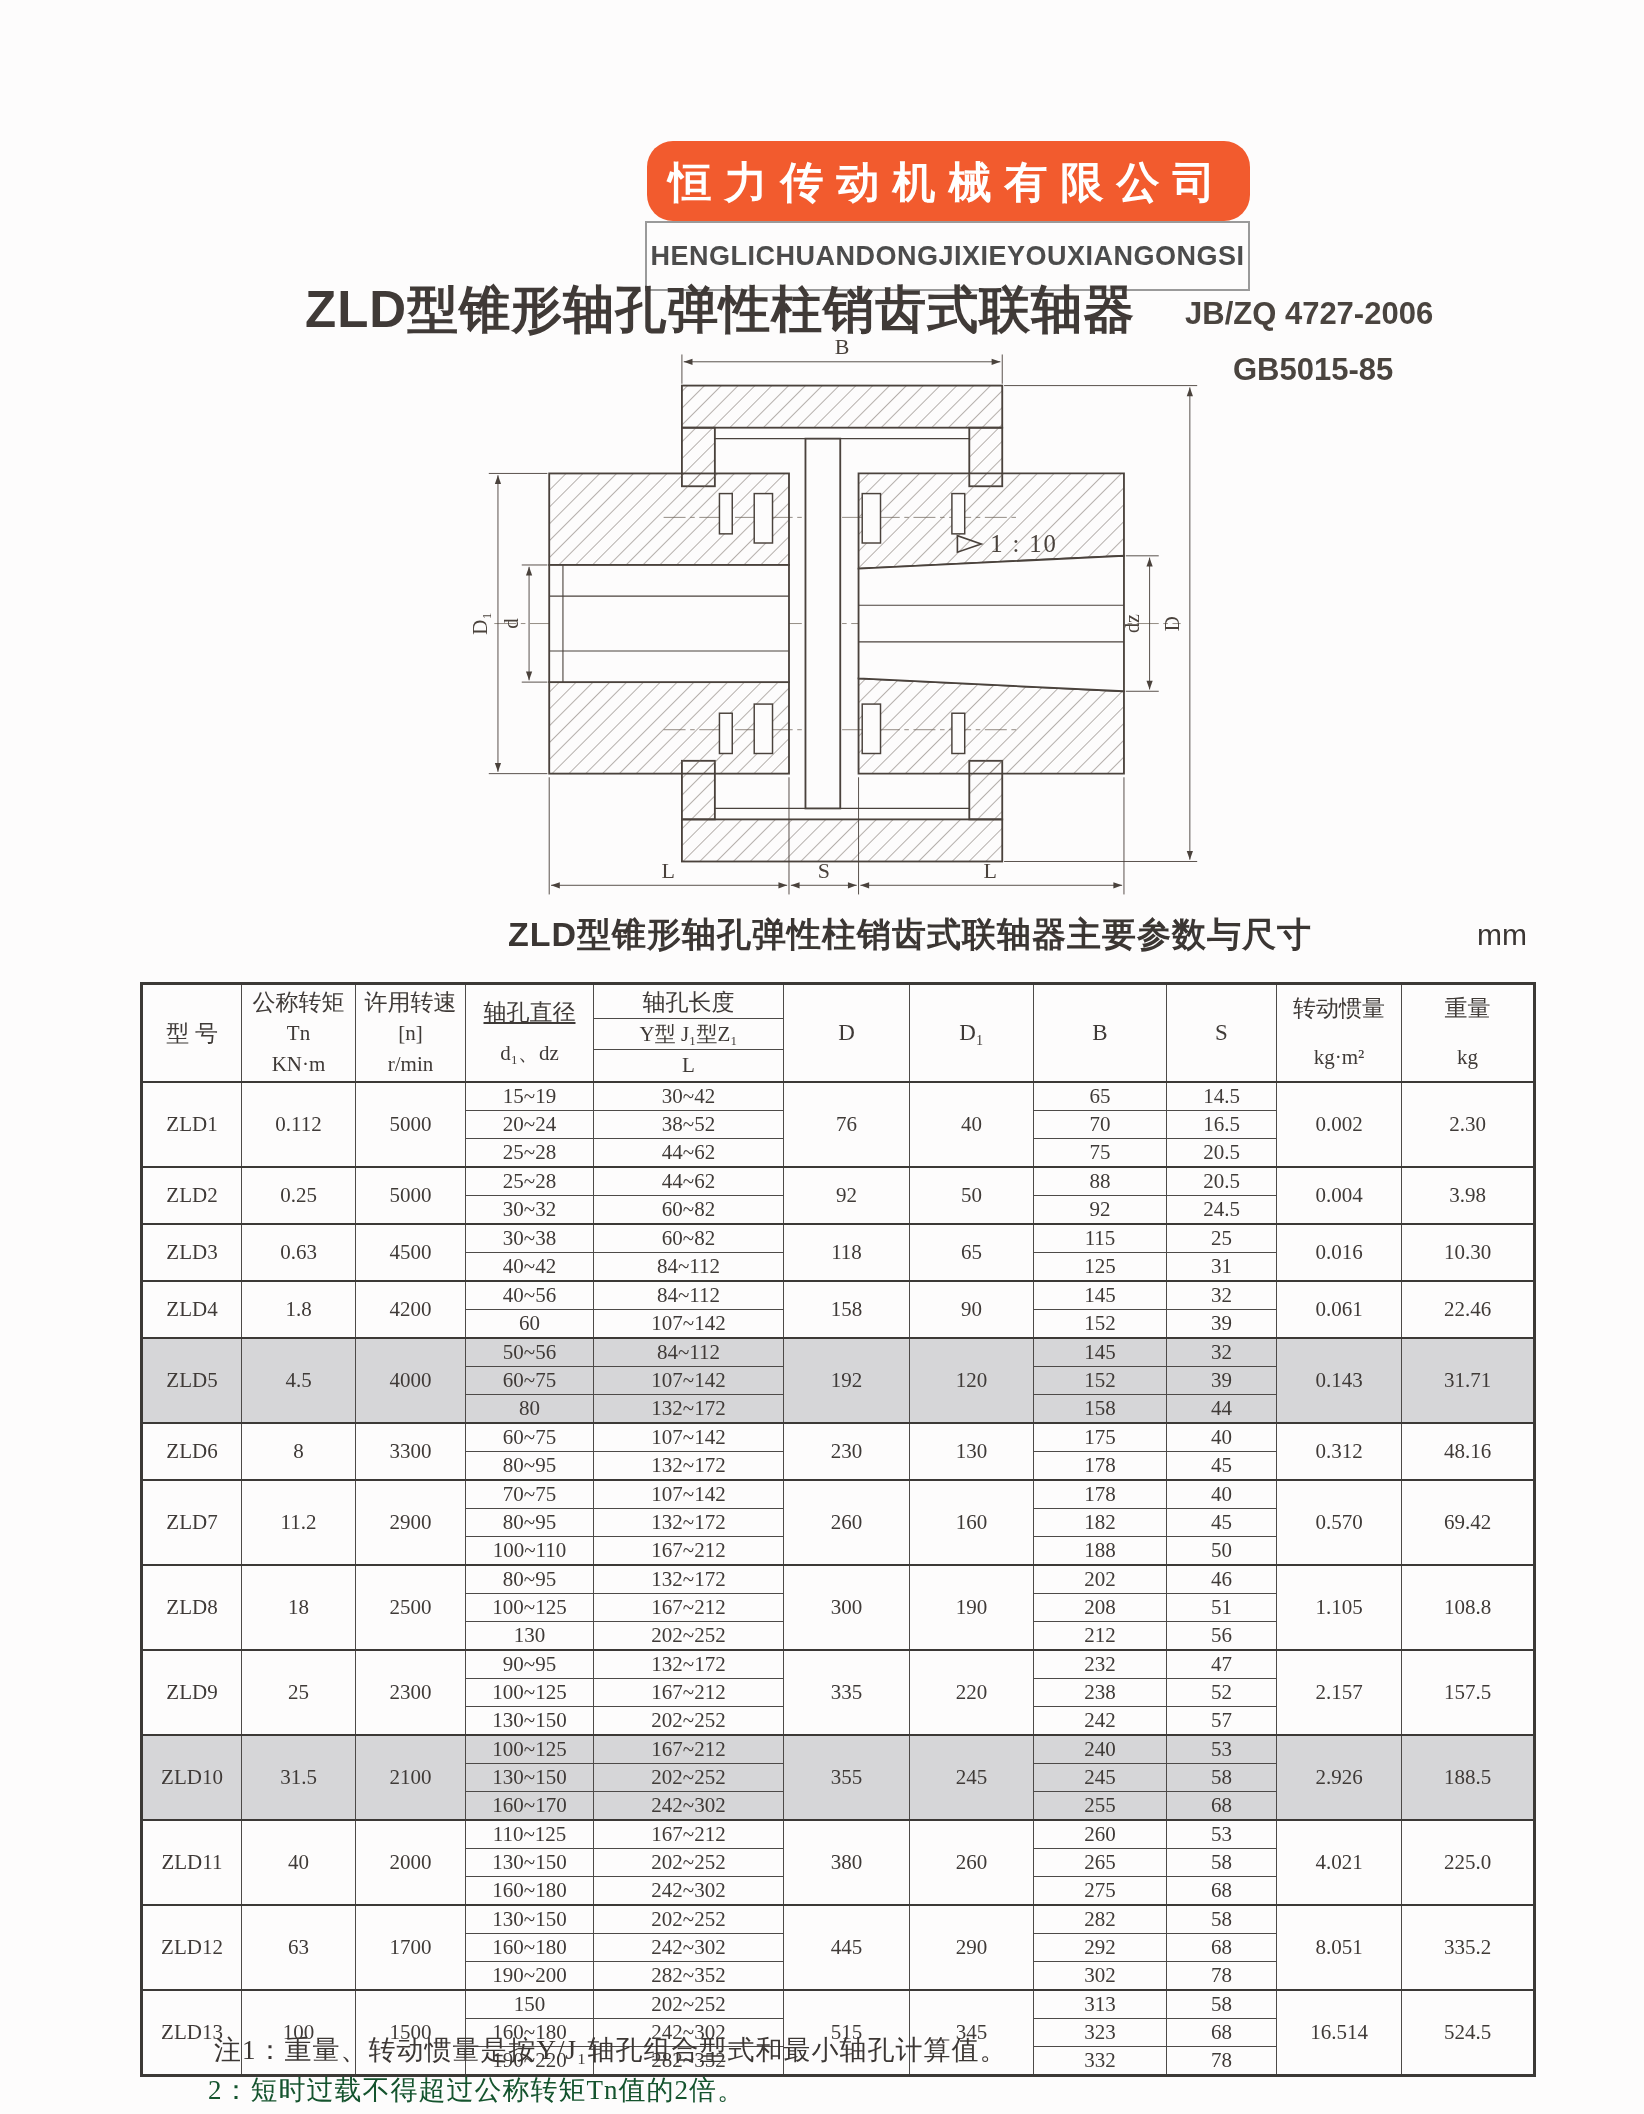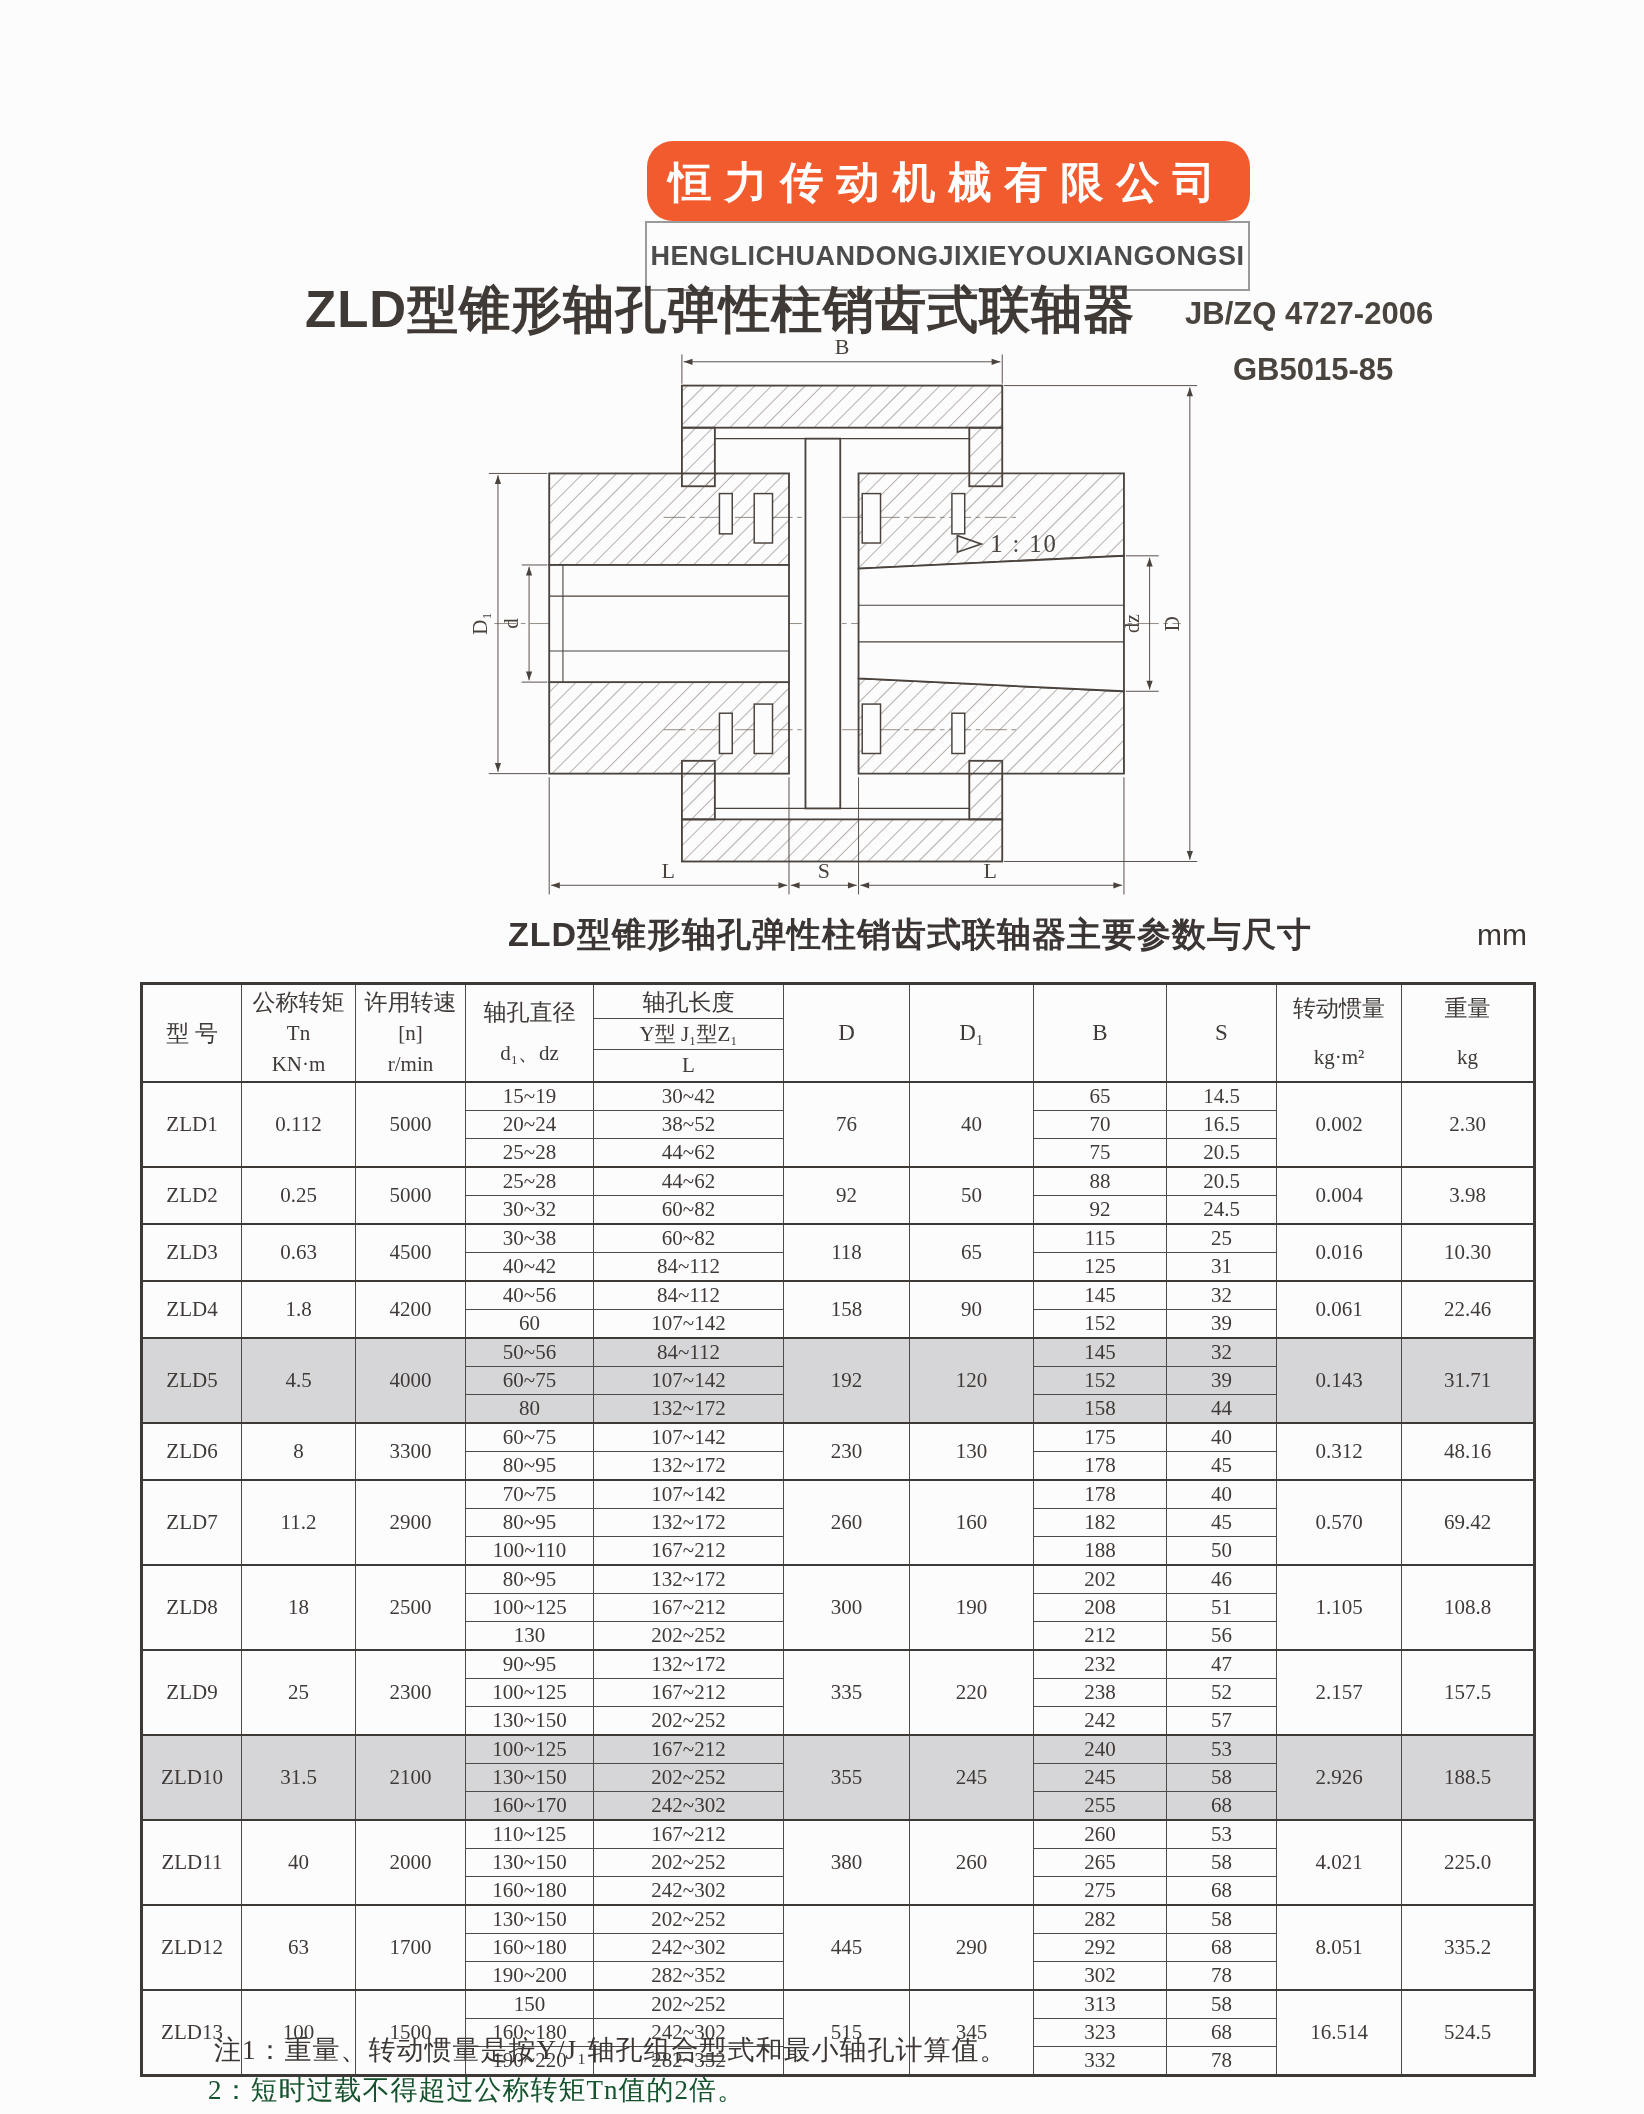--- a/index.html
+++ b/index.html
@@ -58,21 +58,21 @@
   }
   table.spec td{height:27px; line-height:27px;}
   table.spec tr.gs > td{border-top:2.5px solid #3c3936;}
   table.spec tr.shaded > td{background:#d6d6d8;}
   .hline{display:block; line-height:31px;}
   .hline.sm{font-size:21px;}
   .hcell-split > div{box-sizing:border-box;}
   .hs-top{height:33px; line-height:33px; border-bottom:1.5px solid #4d4a48;}
   .hs-mid{height:31px; line-height:31px; border-bottom:1.5px solid #4d4a48; font-size:21px;}
   .hs-bot{height:31px; line-height:31px; font-size:21px;}
-  .h2-top{height:48px; line-height:56px;}
+  .h2-top{height:48px; line-height:56px;text-decoration:underline;}
   .h2-bot{height:48px; line-height:40px; font-size:21px;}
   
   .note1{position:absolute; left:182px; top:2032px; font-size:27px; color:#3c3734; letter-spacing:1px;margin-left:32px;}
   .note2{position:absolute; left:208px; top:2072px; font-size:27px; color:#14532d; letter-spacing:1px;}
 </style>
 </head>
 <body>
 
 <div class="page">
 

